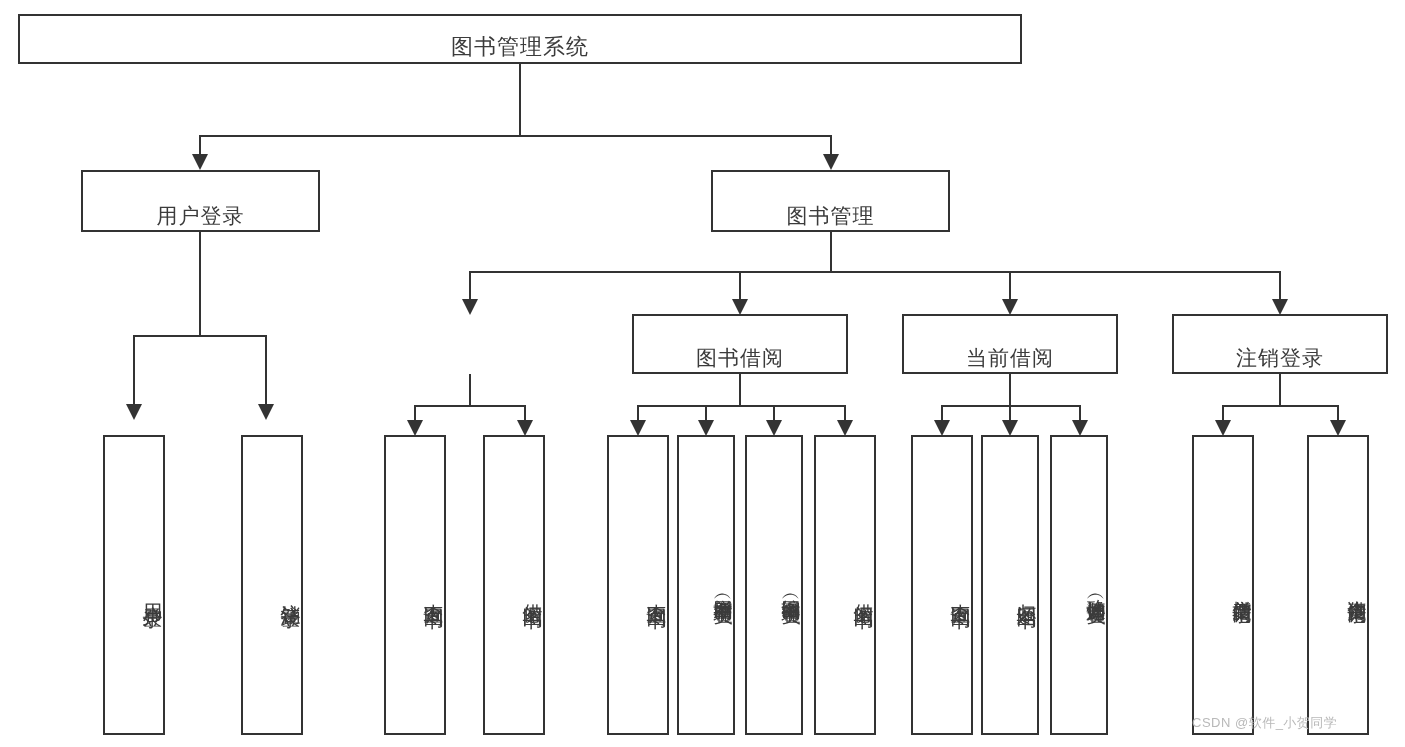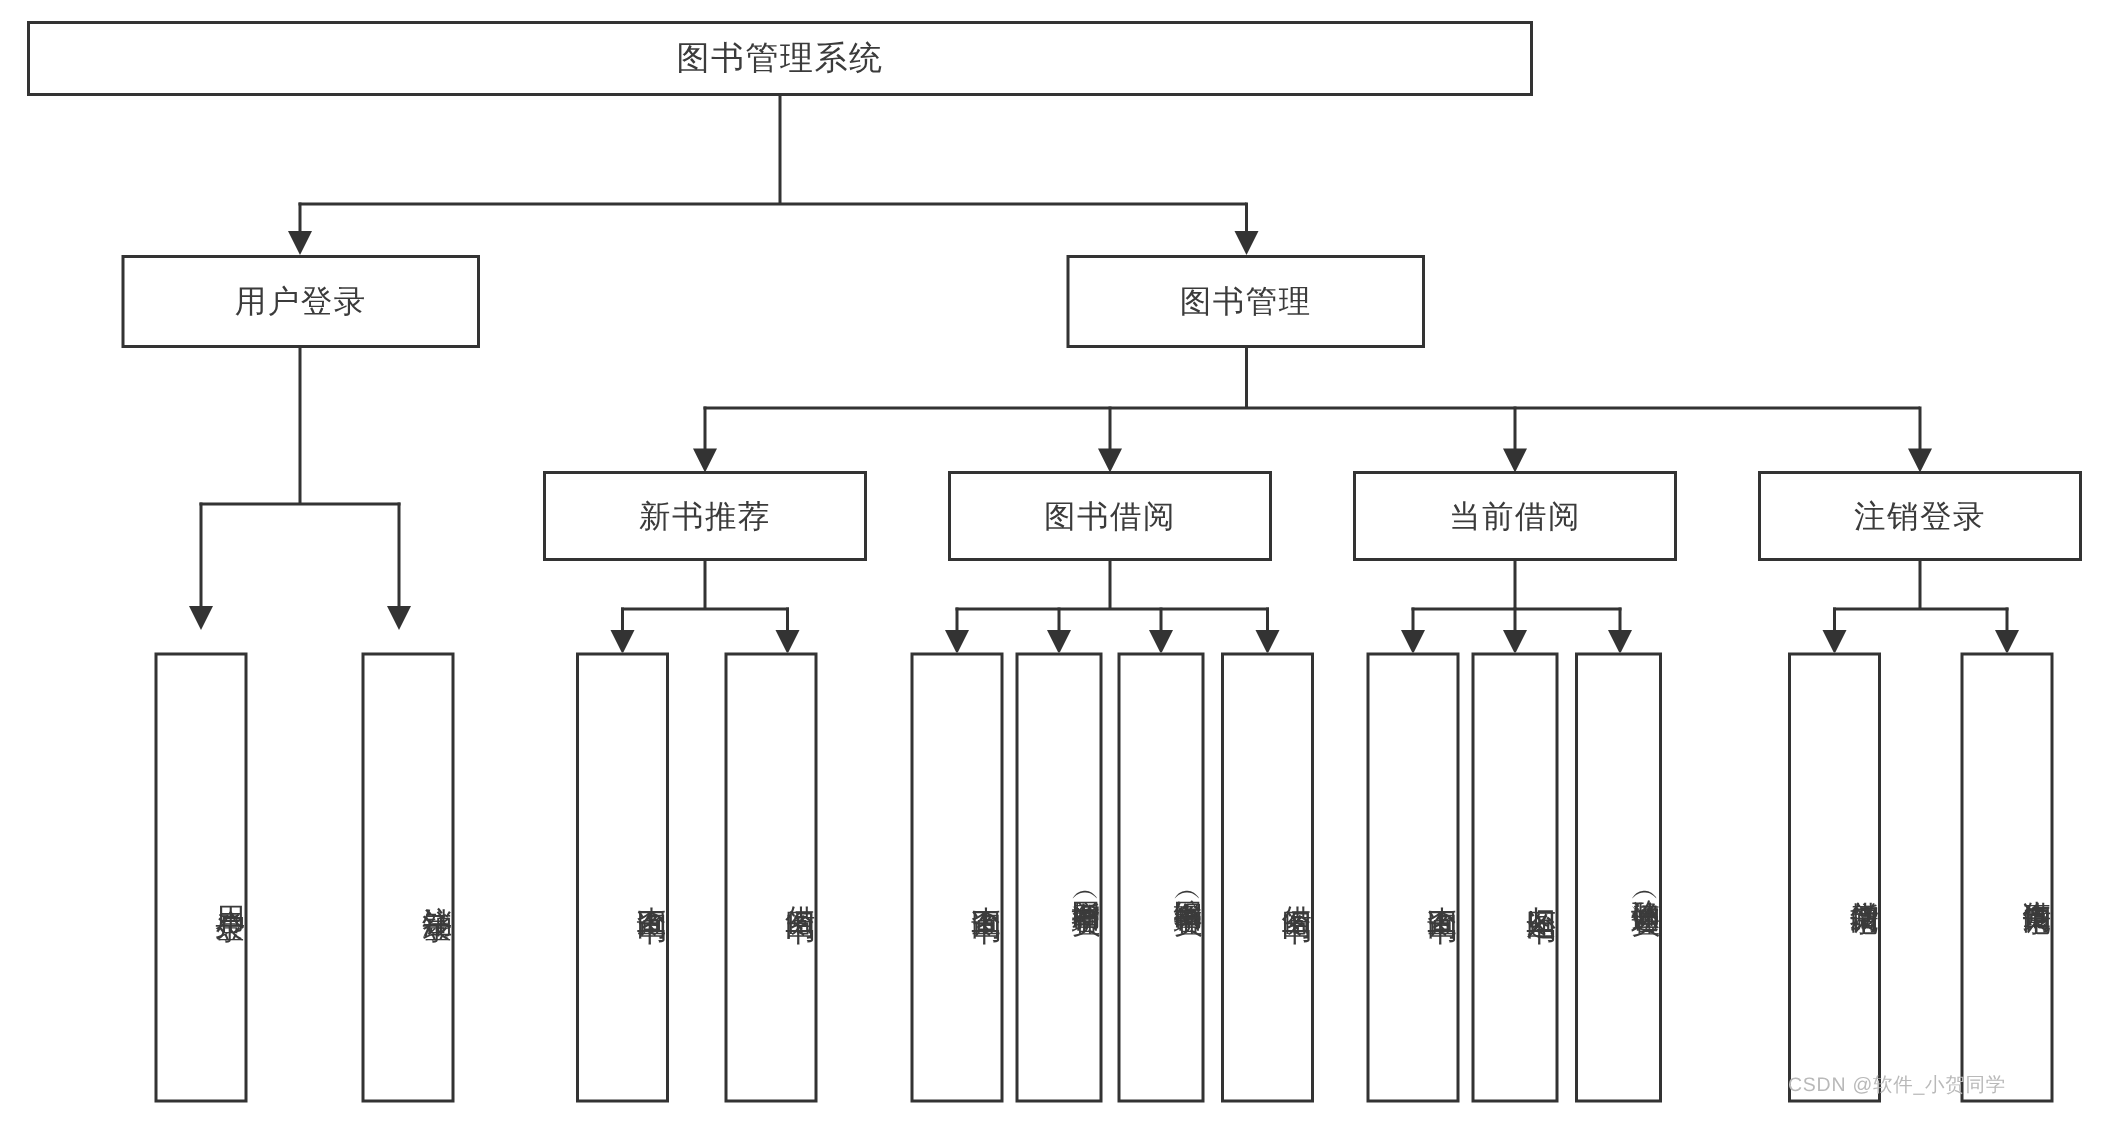--- a/index.html
+++ b/index.html
@@ -16,21 +16,21 @@
     height: 747px;
     background: #ffffff;
     overflow: hidden;
   }
   .node {
     position: absolute;
     box-sizing: border-box;
     border: 2px solid #333333;
     background: #ffffff;
     display: flex;
-    align-items: center;
+    align-items: flex-end;
     justify-content: center;
     color: #3b3b3b;
     font-size: 21px;
     letter-spacing: 1px;
     white-space: nowrap;
   }
   .node.root {
     font-size: 22px;
   }
   .node.leaf {
@@ -105,23 +105,20 @@
   <div class="line hline" style="left:469px; top:271px; width:811px;"></div>
   <div class="line vline" style="left:469px; top:271px; height:30px;"></div>
   <div class="line vline" style="left:739px; top:271px; height:30px;"></div>
   <div class="line vline" style="left:1009px; top:271px; height:30px;"></div>
   <div class="line vline" style="left:1279px; top:271px; height:30px;"></div>
   <div class="arrow" style="left:462px; top:299px;"></div>
   <div class="arrow" style="left:732px; top:299px;"></div>
   <div class="arrow" style="left:1002px; top:299px;"></div>
   <div class="arrow" style="left:1272px; top:299px;"></div>
 
-  <div class="node" style="left:362px; top:314px; width:216px; height:60px;">
-    <span>新书推荐</span>
-  </div>
   <div class="node" style="left:902px; top:314px; width:216px; height:60px;">
     <span>当前借阅</span>
   </div>
   <div class="node" style="left:632px; top:314px; width:216px; height:60px;">
     <span>图书借阅</span>
   </div>
   <div class="node" style="left:1172px; top:314px; width:216px; height:60px;">
     <span>注销登录</span>
   </div>
 

